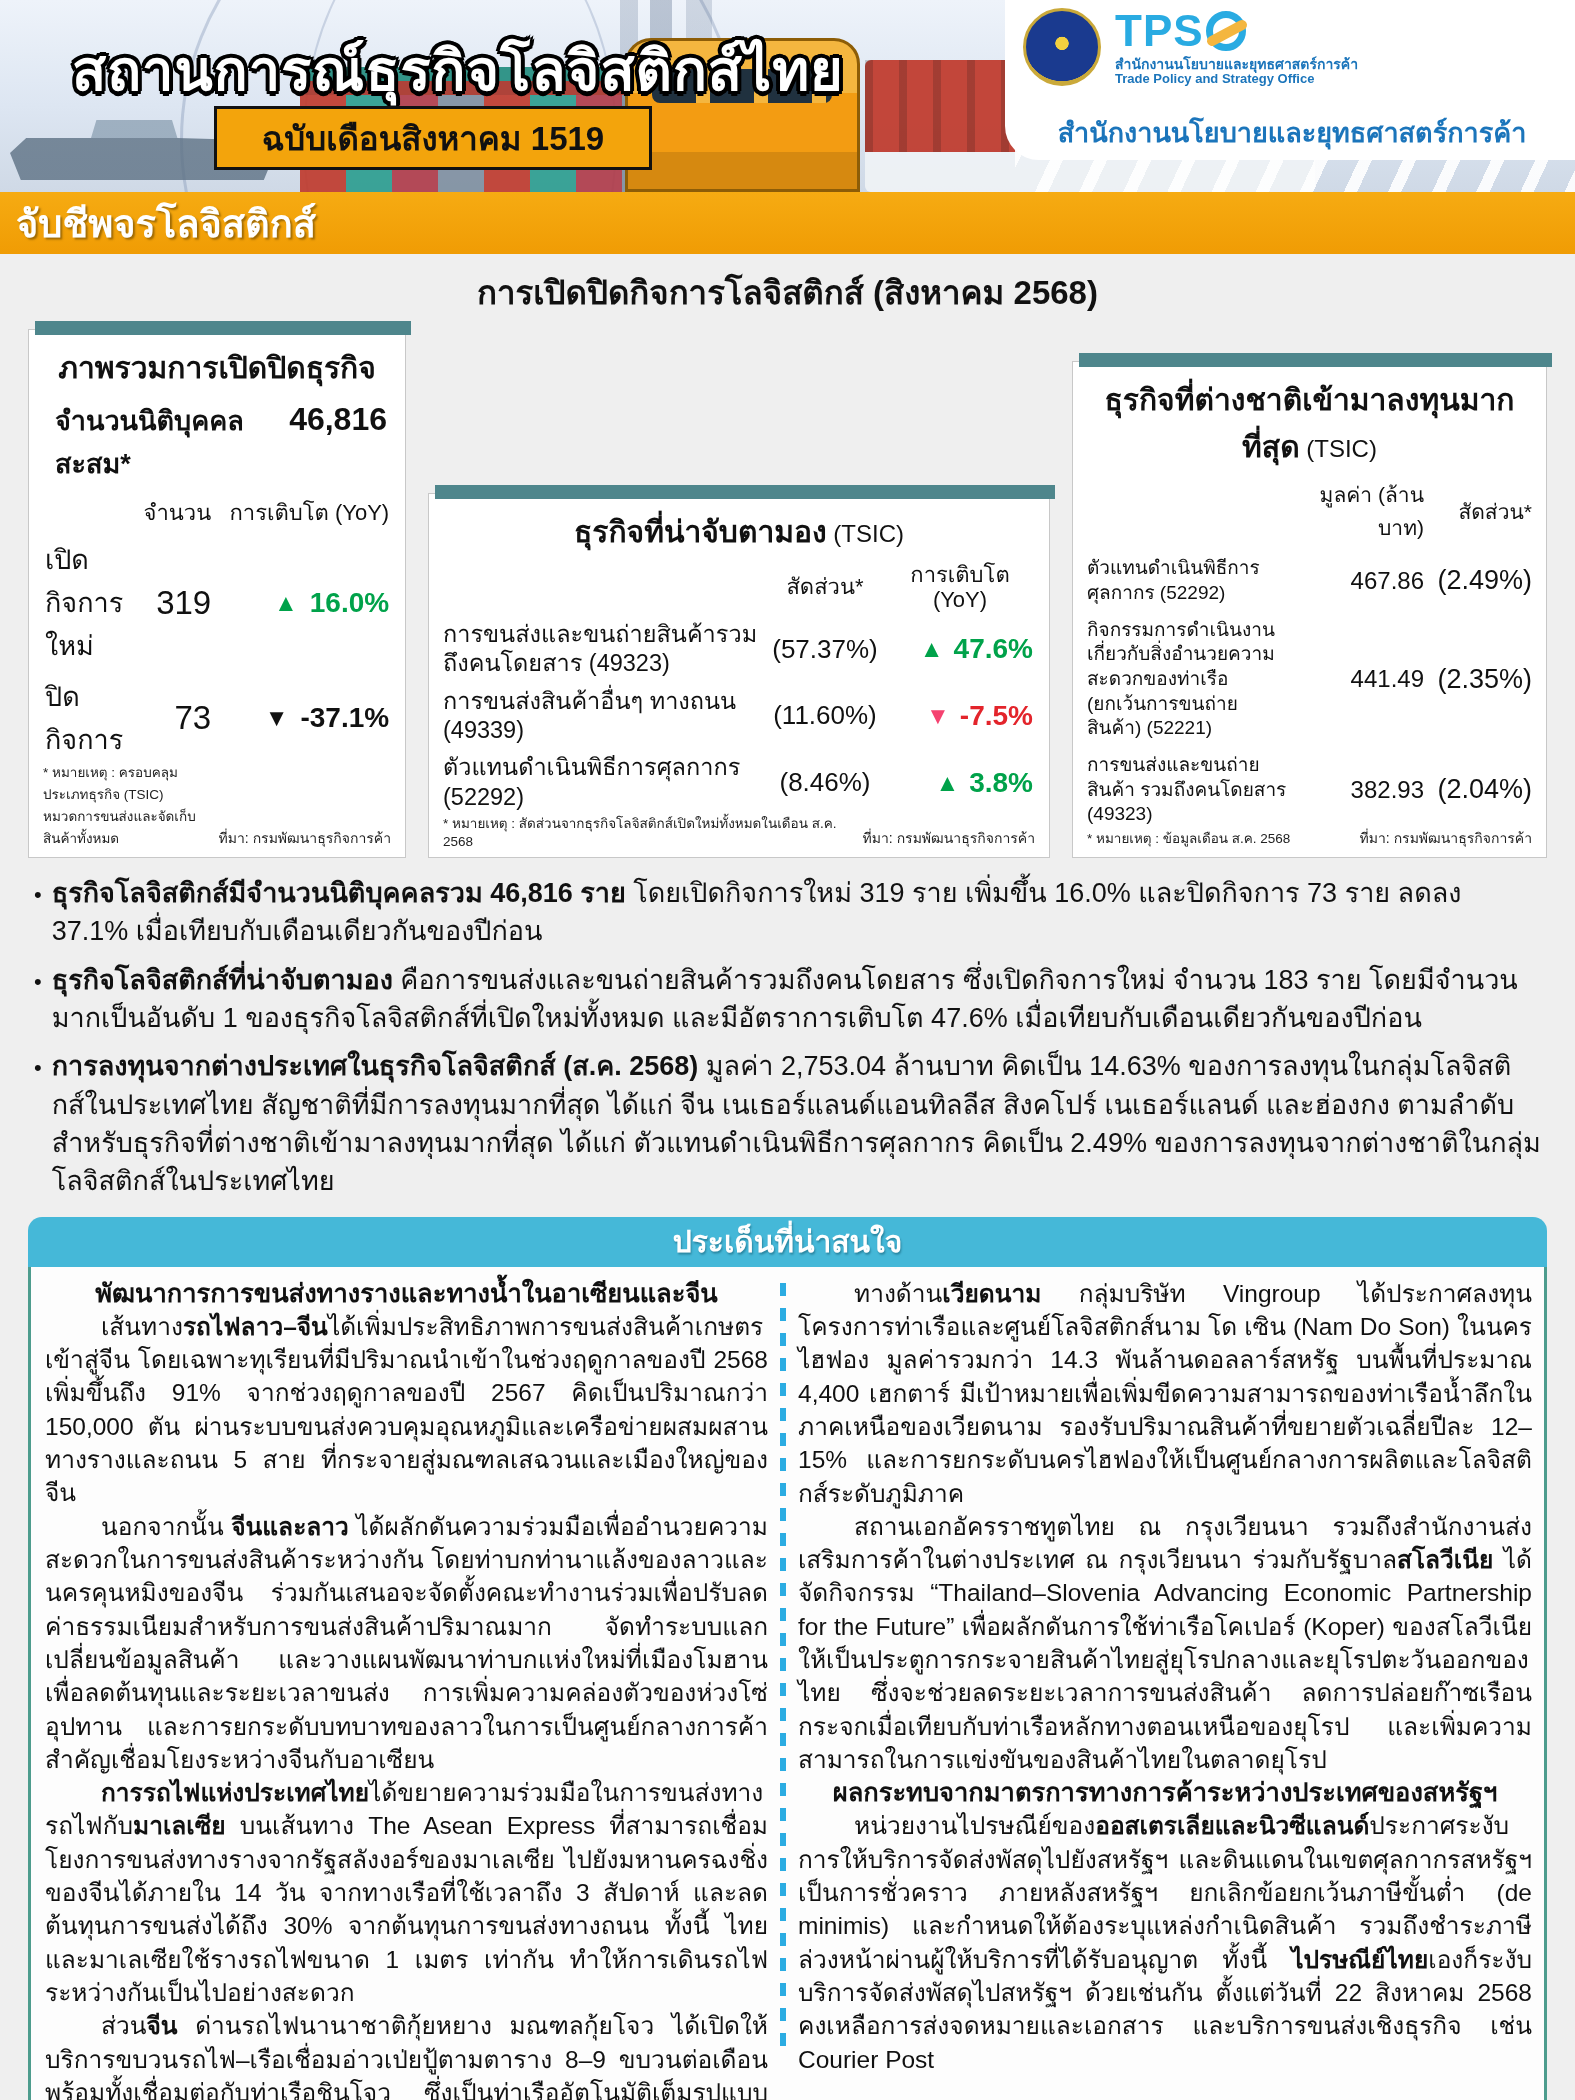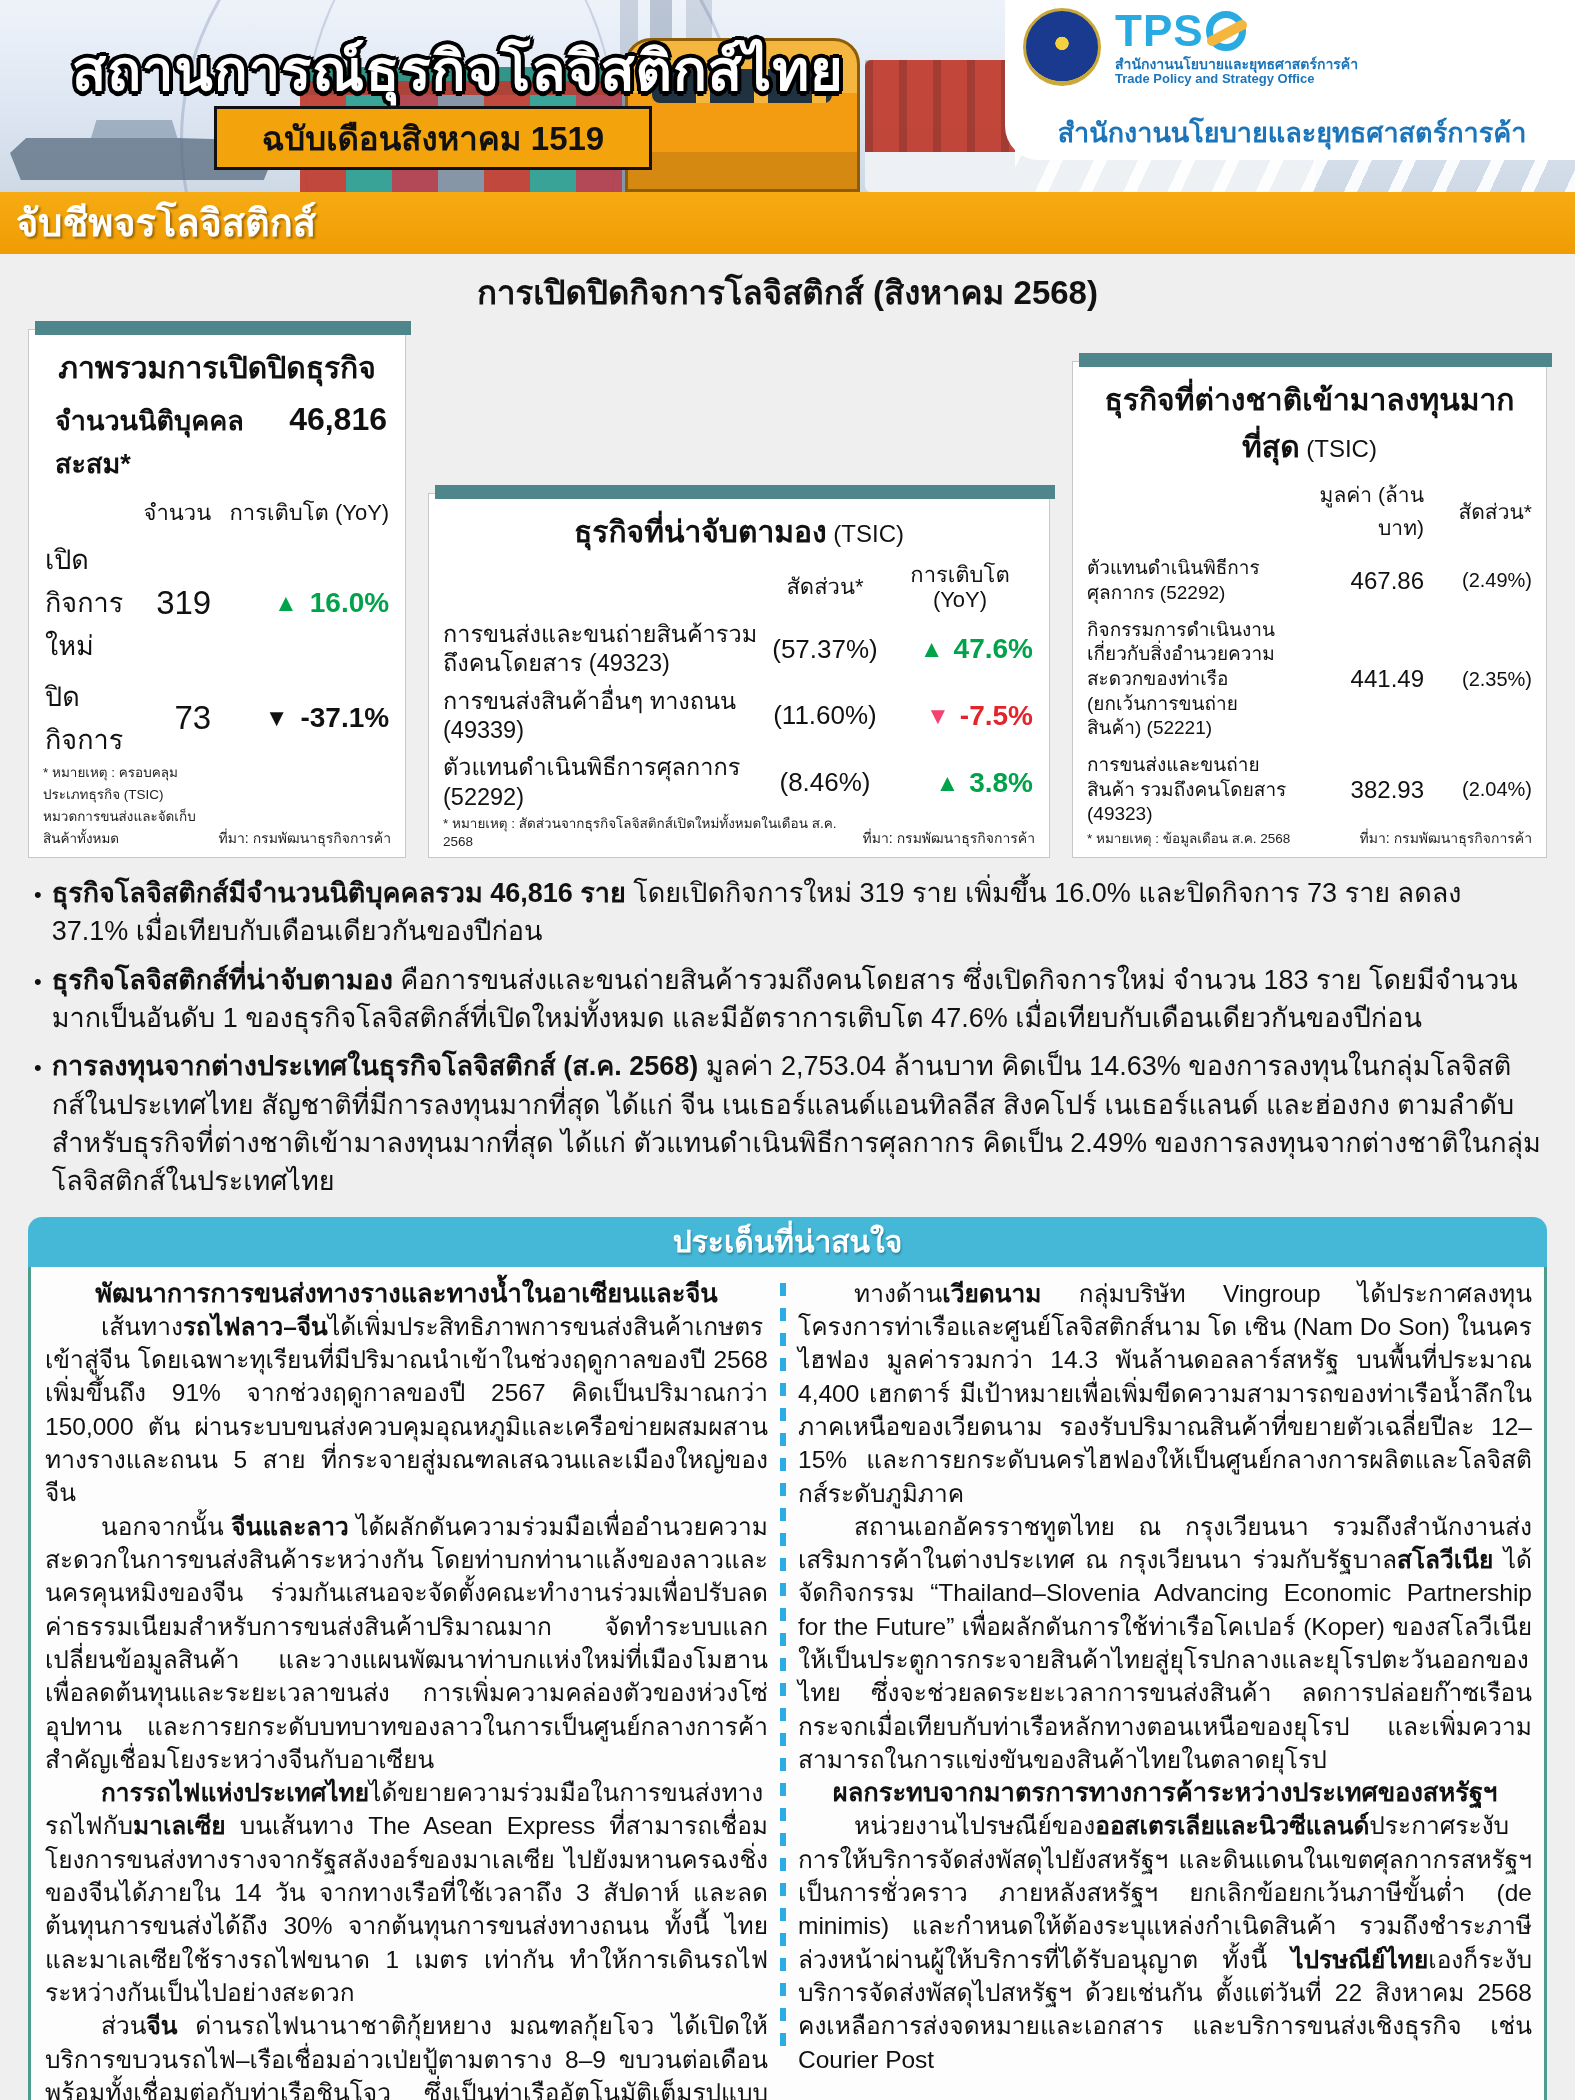--- a/index.html
+++ b/index.html
@@ -100,21 +100,21 @@
   }
   .tpso-sub-th{ font-size:14px; color:#1b75bb; font-weight:700; margin-top:3px;}
   .tpso-sub-en{ font-size:13px; color:#1b75bb; font-weight:700; }
   .org-name{
     margin-top:auto; font-size:27px; font-weight:800; color:#1b75bb; text-align:center;
   }
 
   
   .strip{
     height:62px; flex:0 0 auto; background:linear-gradient(180deg,#f6ab12 0%,#f09c04 100%);
-    display:flex; padding-left:16px;
+    display:flex; align-items:center; padding-left:16px;
   }
   .strip-title{
     font-size:38px; font-weight:800; color:#fff;
     text-shadow:2px 2px 2px rgba(90,60,0,.55);
   }
 
   
   .main{ flex:1 1 auto; background:#efefef; padding:8px 28px 0 28px; display:flex; flex-direction:column; }
   .pulse-title{ text-align:center; font-size:33px; font-weight:800; padding:4px 0 10px 0; }
 
@@ -151,21 +151,21 @@
   .wb-h{ font-size:22px; text-align:center; white-space:pre-line; line-height:1.1;}
   .wb-label{ font-size:23.5px; line-height:1.25; }
   .wb-share{ font-size:26px; text-align:center; }
   .wb-growth{ font-size:28px; font-weight:700; display:flex; align-items:center; justify-content:flex-end; gap:10px; padding-right:2px;}
 
   
   .fb-grid{ display:grid; grid-template-columns:1fr 125px 100px; column-gap:8px; row-gap:12px; align-items:center; }
   .fb-h{ font-size:21px; text-align:right; font-weight:400;}
   .fb-label{ font-size:19px; line-height:1.3; }
   .fb-value{ font-size:24px; text-align:right; }
-  .fb-share{ font-size:20px; text-align:right; }
+  .fb-share{ font-size:27px; text-align:right; }
 
   
   .bullets{ padding:16px 6px 4px 6px; }
   .bullet{ display:flex; gap:10px; font-size:27px; line-height:1.42; margin-bottom:10px; }
   .bullet .dot{ flex:0 0 auto; font-size:22px; padding-top:5px; }
 
   
   .hl-banner{
     margin-top:2px; height:50px; background:#45b8d8; border-radius:14px 14px 0 0;
     display:flex; align-items:center; justify-content:center;

